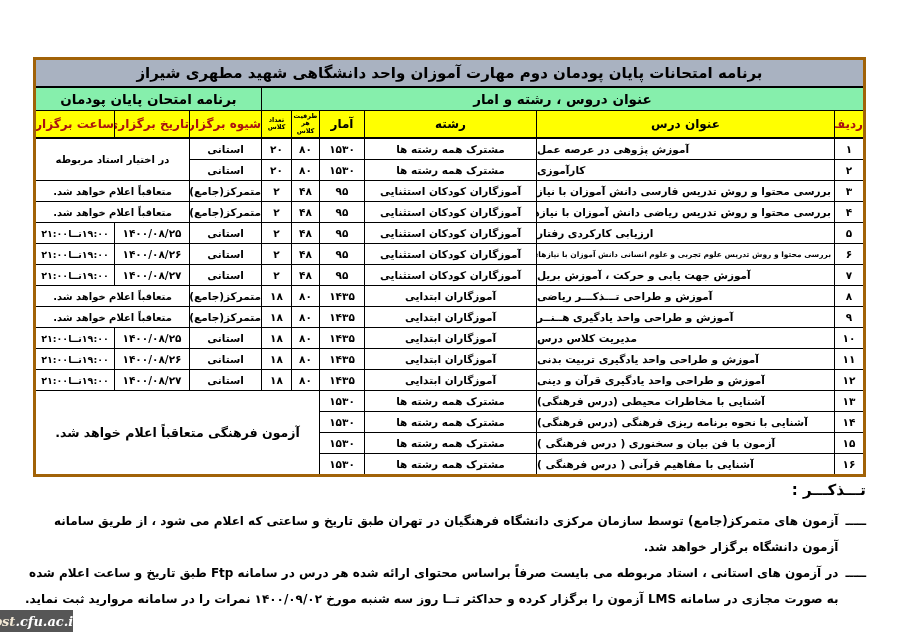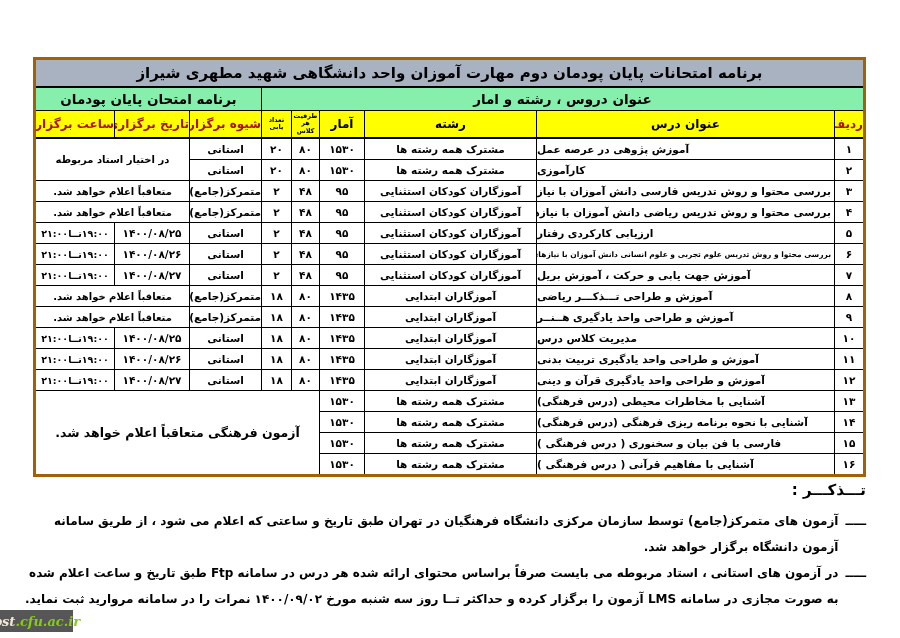--- a/index.html
+++ b/index.html
@@ -45,21 +45,21 @@
   }
   .note-item .dash { flex:0 0 auto; }
 
   .watermark {
     position:absolute; left:0; top:610px; width:73px; height:22px;
     background:#565656; display:flex; align-items:center; justify-content:center;
     font-family:"DejaVu Serif", serif; font-style:italic; font-weight:bold; font-size:13px;
     direction:ltr;
   }
   .wm-pst { color:#f2e8d5; }
-  .wm-rest { color:#84cc16; }
+  .wm-rest { color:#ffffff; }
 </style>
 </head>
 <body>
 
 <div class="page">
 
   <table class="exam">
     <colgroup>
       <col style="width:30px">
         <col style="width:298px">
@@ -78,21 +78,21 @@
       <tr class="section-row">
         <th colspan="6">عنوان دروس ،  رشته  و  امار</th>
         <th colspan="3">برنامه امتحان پایان پودمان</th>
       </tr>
       <tr class="cols-row">
         <th class="red">ردیف</th>
         <th>عنوان درس</th>
         <th>رشته</th>
         <th>آمار</th>
         <th class="tiny-col">ظرفیت هر کلاس</th>
-        <th class="tiny-col">تعداد یابی</th>
+        <th class="tiny-col">تعداد کلاس</th>
         <th class="red">شیوه برگزاری</th>
         <th class="red">تاریخ برگزاری</th>
         <th class="red">ساعت برگزاری</th>
       </tr>
     </thead>
     <tbody id="tbody">
         <tr>
           <td>۱</td>
           <td class="course">آموزش پژوهی در عرصه عمل</td>
           <td>مشترک همه رشته ها</td>
@@ -225,21 +225,21 @@
           <td colspan="5" rowspan="4" class="bignote">آزمون فرهنگی متعاقباً اعلام خواهد شد.</td>
         </tr>
         <tr>
           <td>۱۴</td>
           <td class="course">آشنایی با نحوه برنامه ریزی فرهنگی (درس فرهنگی)</td>
           <td>مشترک همه رشته ها</td>
           <td>۱۵۳۰</td>
         </tr>
         <tr>
           <td>۱۵</td>
-          <td class="course">فارسی با فن بیان و سخنوری ( درس فرهنگی )</td>
+          <td class="course">آزمون با فن بیان و سخنوری ( درس فرهنگی )</td>
           <td>مشترک همه رشته ها</td>
           <td>۱۵۳۰</td>
         </tr>
         <tr>
           <td>۱۶</td>
           <td class="course">آشنایی با مفاهیم قرآنی ( درس فرهنگی )</td>
           <td>مشترک همه رشته ها</td>
           <td>۱۵۳۰</td>
         </tr>
       </tbody>

